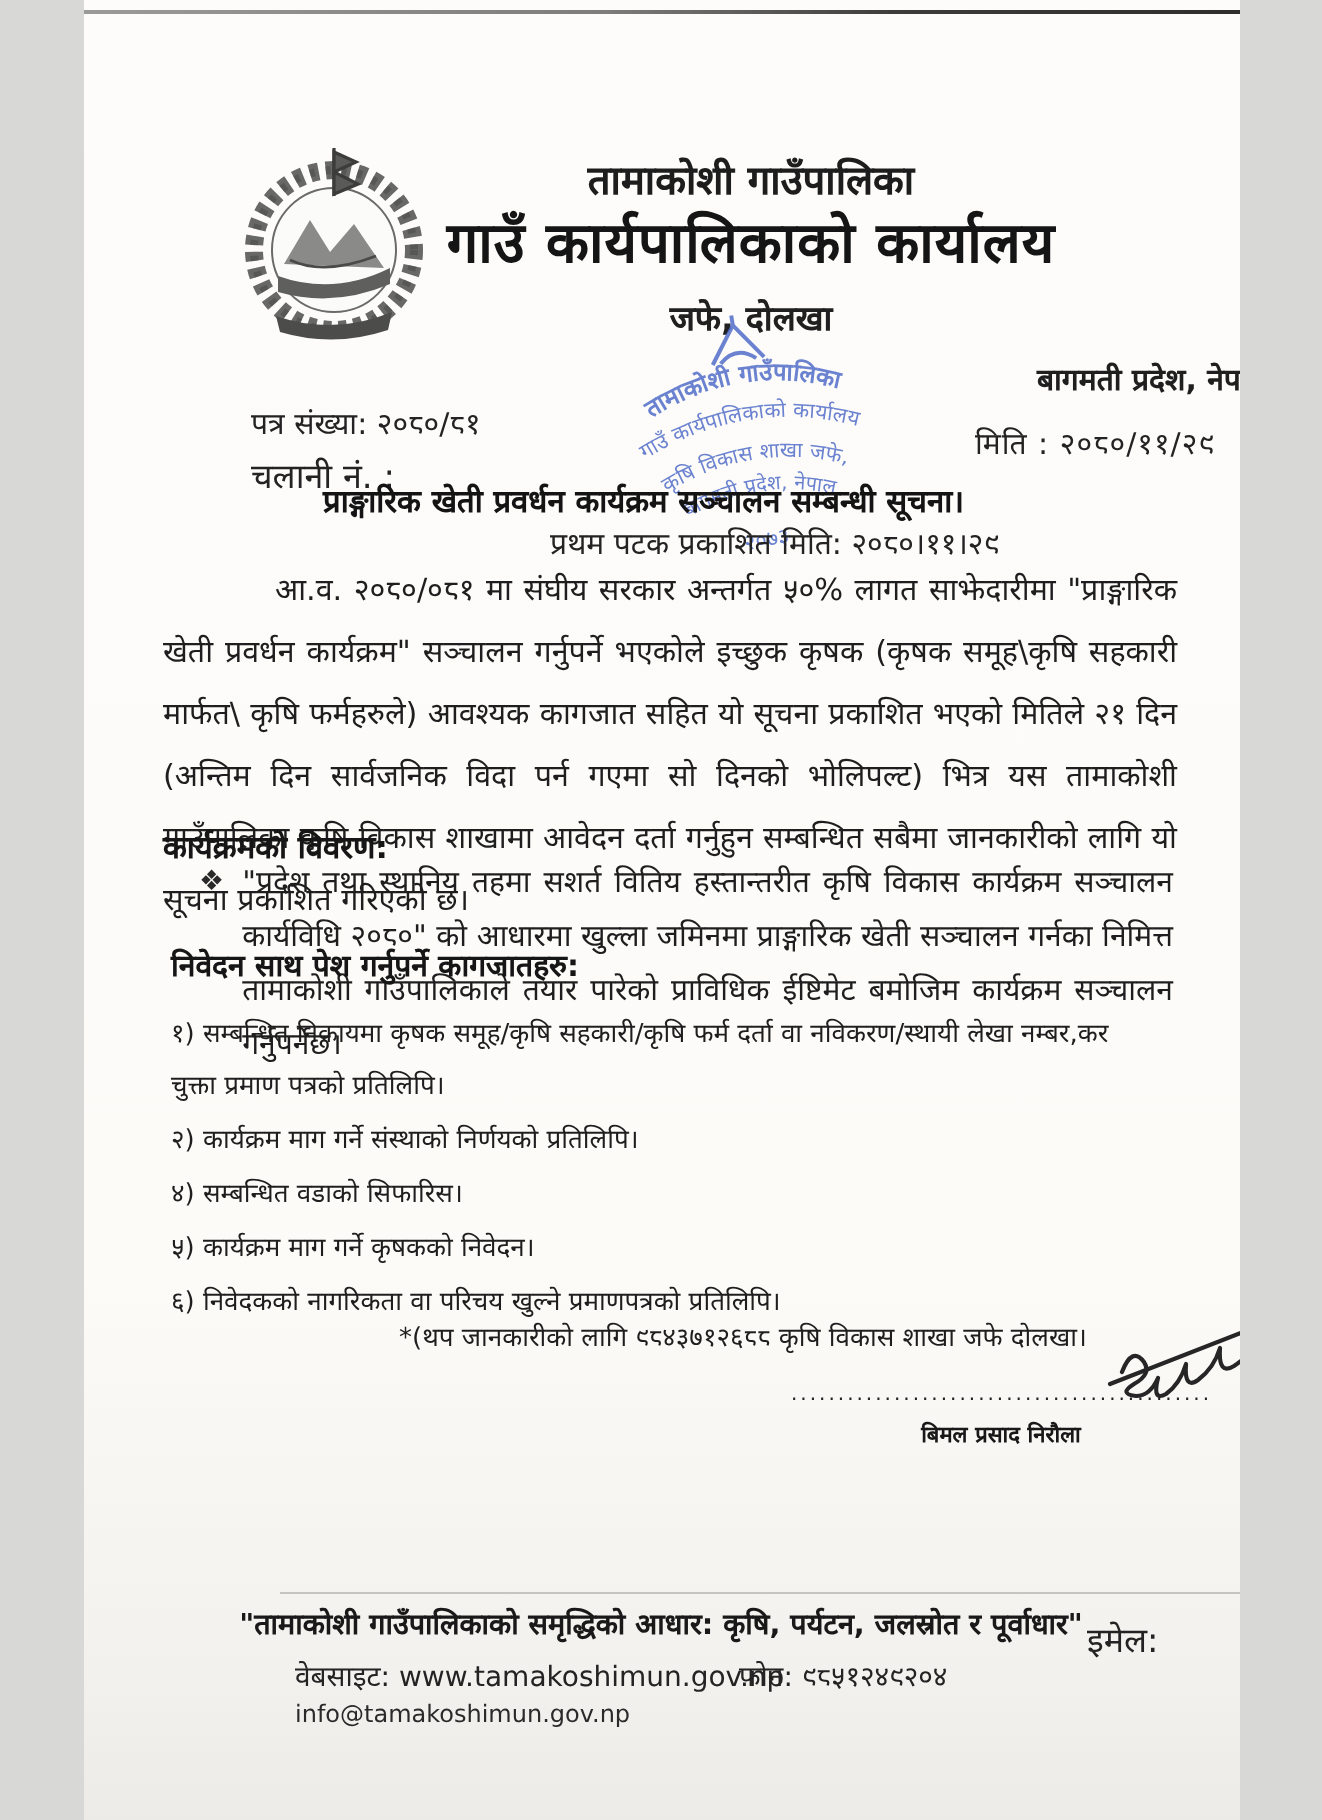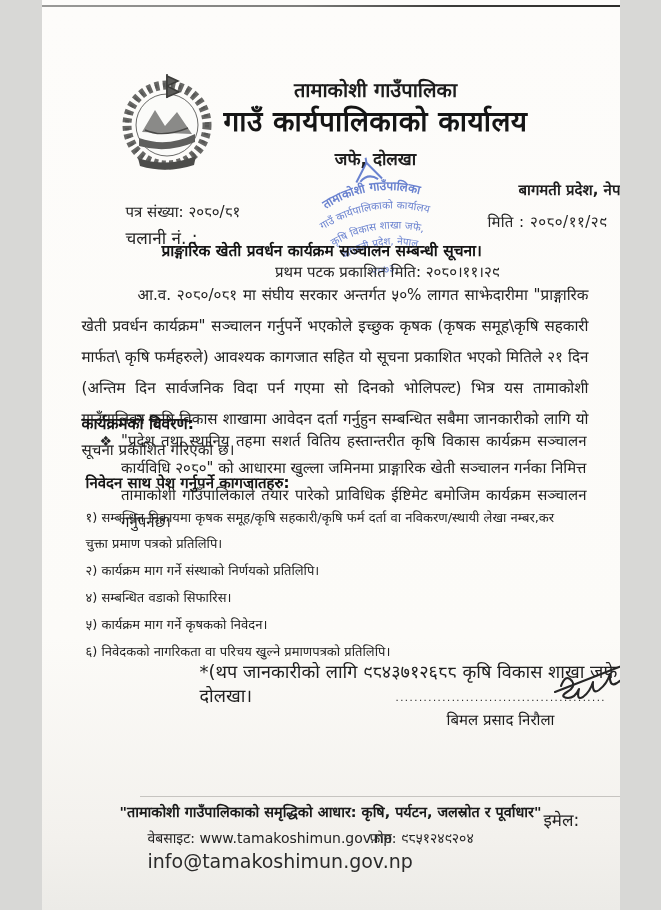--- a/index.html
+++ b/index.html
@@ -33,33 +33,33 @@
   .published { position:absolute; left:120px; right:120px; top:261px; text-align:right; font-size:15px; }
   .body-par  { position:absolute; left:40px; right:31px; top:280px;
                font-size:15.2px; line-height:31px; text-align:justify; text-indent:56px; color:#1e1e1e; }
   .sec-head  { position:absolute; left:40px; top:412px; font-size:15.5px; font-weight:bold; color:#161616; }
   .bullet-row{ position:absolute; left:58px; right:33px; top:428px; display:flex; gap:9px;
                font-size:15px; line-height:27px; text-align:justify; color:#1e1e1e; }
   .bullet-marker { flex:0 0 auto; font-size:14px; line-height:27px; color:#2a2a2a; }
   .docs-head { position:absolute; left:44px; top:472px; font-size:15px; font-weight:bold; color:#161616; }
   .docs      { position:absolute; left:44px; right:44px; top:505px; font-size:13px; color:#1e1e1e; }
   .doc-item  { line-height:26px; margin-bottom:1px; }
-  .contact-note { position:absolute; left:158px; top:659px; font-size:18px; color:#1e1e1e; }
+  .contact-note { position:absolute; left:158px; top:659px; font-size:13px; color:#1e1e1e; }
   .sig-squiggle { position:absolute; left:503px; top:620px; width:148px; height:80px; }
   .sig-block { position:absolute; right:14px; top:692px; width:210px; text-align:center; }
   .sig-dots  { font-size:10px; letter-spacing:1.5px; color:#222; line-height:12px; white-space:nowrap; overflow:hidden; }
-  .sig-name  { margin-top:5px; font-size:15px; font-weight:normal; color:#181818; }
+  .sig-name  { margin-top:5px; font-size:11px; font-weight:bold; color:#181818; }
   .sig-title { margin-top:4px; font-size:14.6px; font-weight:bold; color:#181818; }
   .footer-rule { position:absolute; left:98px; right:0; top:796px; height:1px; background:#c6c4c0; }
   .motto { position:absolute; left:60px; right:60px; top:802px; text-align:center;
            font-size:14.4px; font-weight:bold; color:#191919; }
   .f-web   { position:absolute; left:106px; top:828px; font-size:14px; }
   .f-phone { position:absolute; left:328px; top:828px; font-size:14px; }
   .f-email { position:absolute; left:502px; top:808px; font-size:17px; }
-  .f-email2{ position:absolute; left:106px; top:850px; font-size:19px; color:#2a2a2a; }
+  .f-email2{ position:absolute; left:106px; top:850px; font-size:12px; color:#2a2a2a; }
   .lbl { font-weight:normal; }
 </style>
 </head>
 <body>
 
 <div class="page">
 
   <div class="topline"></div>
 
   <svg class="logo" viewBox="0 0 110 112" aria-hidden="true">

